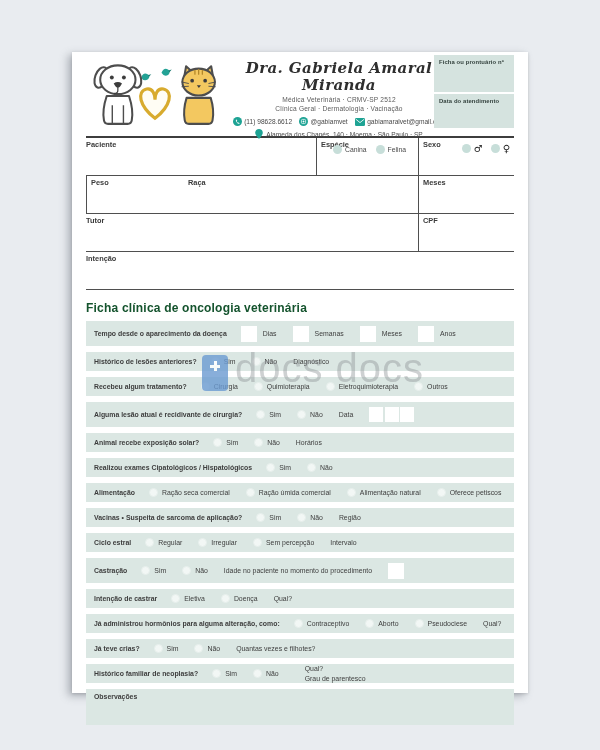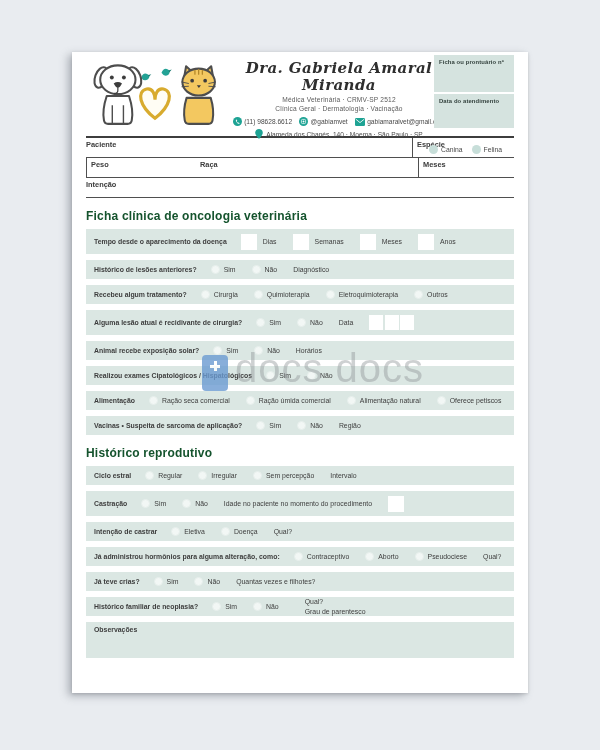--- a/index.html
+++ b/index.html
@@ -24,21 +24,21 @@
   .contact .it{display:inline-flex;align-items:center;gap:2.5px;}
   .address{margin-top:3px;display:flex;justify-content:center;align-items:center;gap:3px;font-size:6.6px;color:#4a4a4a;}
   .hboxes{position:absolute;right:0;top:3px;width:80px;}
   .hbox{background:#d5e3df;margin-bottom:2px;padding:4px 5px;box-sizing:border-box;}
   .hbox.b1{height:37px;}
   .hbox.b2{height:34px;}
   .hbox-label{font-size:5.9px;font-weight:bold;color:#33413d;letter-spacing:.1px;}
 
   
   .patient{border-top:2.4px solid #3d3d3d;}
-  .p-row{display:flex;height:20px;border-bottom:1.3px solid #4f4f4f;box-sizing:border-box;gap:12px;}
+  .p-row{display:flex;height:38px;border-bottom:1.3px solid #4f4f4f;box-sizing:border-box;}
   .p-cell{position:relative;padding:2px 0 0 4px;font-size:7.4px;font-weight:bold;color:#3b3b3b;box-sizing:border-box;}
   .p-cell.first{flex:1;padding-left:0;}
   .p-cell.c2{width:102px;border-left:1.2px solid #4f4f4f;}
   .p-cell.c3{width:96px;border-left:1.2px solid #4f4f4f;}
   .p-opts{position:absolute;left:16px;top:7px;display:flex;gap:9px;font-weight:normal;font-size:6.8px;color:#4a4a4a;align-items:center;}
   .p-opt{display:flex;align-items:center;gap:3px;}
   .pcirc{width:9px;height:9px;border-radius:50%;background:#c7ded9;display:inline-block;}
   .sex-opts{position:absolute;right:4px;top:5px;display:flex;gap:8px;align-items:center;font-weight:normal;}
   .sexsym{font-size:10px;color:#1d1d1d;font-family:"DejaVu Sans",sans-serif;}
 
@@ -166,30 +166,51 @@
             <span class="p-opt">
               <span class="pcirc"></span>
               <span>Canina</span>
             </span>
             <span class="p-opt">
               <span class="pcirc"></span>
               <span>Felina</span>
             </span>
           </span>
         </div>
+        <div class="p-cell c3">
+          <span>Sexo</span>
+          <span class="sex-opts">
+            <span class="p-opt">
+              <span class="pcirc"></span>
+              <span class="sexsym">♂</span>
+            </span>
+            <span class="p-opt">
+              <span class="pcirc"></span>
+              <span class="sexsym">♀</span>
+            </span>
+          </span>
+        </div>
       </div>
       <div class="p-row">
         <div class="p-cell c2">
           <span>Peso</span>
         </div>
         <div class="p-cell first">
           <span>Raça</span>
         </div>
         <div class="p-cell c3">
           <span>Meses</span>
+        </div>
+      </div>
+      <div class="p-row">
+        <div class="p-cell first">
+          <span>Tutor</span>
+        </div>
+        <div class="p-cell c3">
+          <span>CPF</span>
         </div>
       </div>
       <div class="p-row">
         <div class="p-cell first">
           <span>Intenção</span>
         </div>
       </div>
     </div>
 
     <div class="sec-title">Ficha clínica de oncologia veterinária</div>
@@ -302,21 +323,20 @@
             <span class="olbl">Sim</span>
           </span>
           <span class="opt">
             <span class="radio"></span>
             <span class="olbl">Não</span>
           </span>
           <span class="txt">Região</span>
         </div>
       </div>
 
-    <div class="sec-title">Histórico reprodutivo</div>
     <div id="rep-rows">
         <div class="band">
           <span class="band-label">Ciclo estral</span>
           <span class="opt">
             <span class="radio"></span>
             <span class="olbl">Regular</span>
           </span>
           <span class="opt">
             <span class="radio"></span>
             <span class="olbl">Irregular</span>

